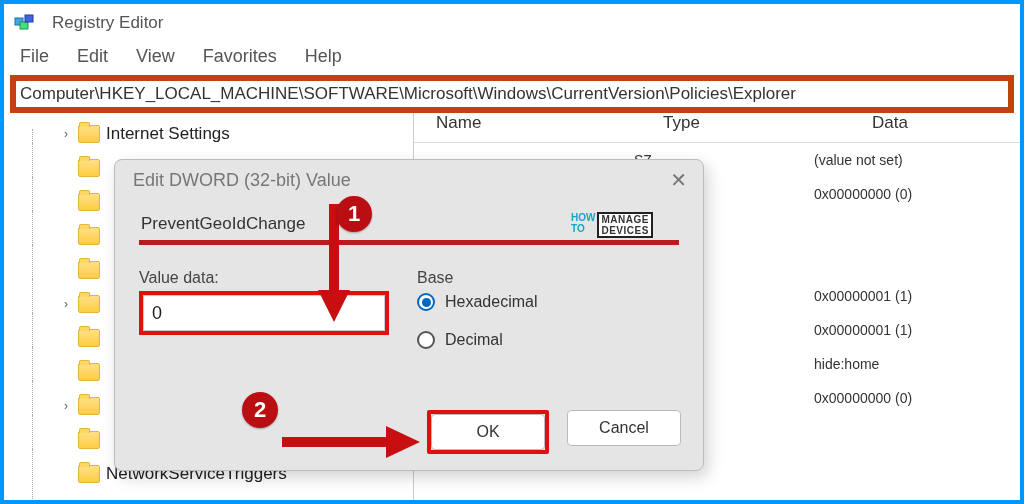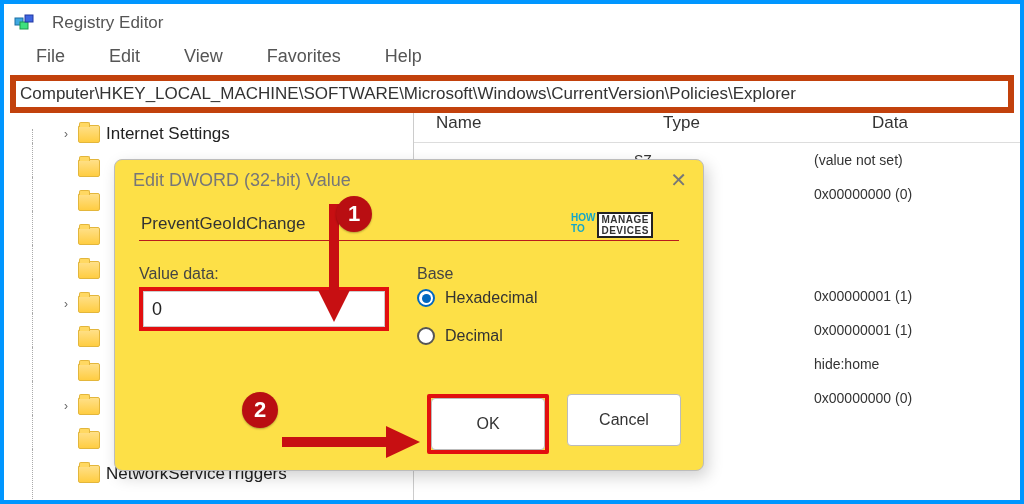--- a/index.html
+++ b/index.html
@@ -27,21 +27,21 @@
   .titlebar .title { color: #555; font-size: 17px; }
 
   
   .menubar {
     display: flex;
     gap: 28px;
     padding: 4px 16px 8px 16px;
     font-size: 18px;
     color: #555;
   }
-  .menubar span { cursor: default; margin-left: 16px; }
+  .menubar span { cursor: default; }
 
   
   .addressbar {
     margin: 0 6px;
     border: 6px solid #c2410c;
     padding: 3px 4px;
     font-size: 17px;
     color: #333;
     background: #fff;
   }
@@ -128,21 +128,21 @@
   }
   .listbody .lrow .col-name { visibility: hidden; } 
   
   
   .dialog {
     position: absolute;
     left: 110px;
     top: 155px;
     width: 590px;
     height: 312px;
-    background: #fde047;
+    background: #e5e5e5;
     border: 1px solid #bcbcbc;
     border-radius: 8px;
     box-shadow: 4px 6px 16px rgba(0,0,0,0.18);
     z-index: 50;
   }
   .dialog .dtitle {
     display: flex;
     align-items: center;
     justify-content: space-between;
     padding: 8px 16px 6px 18px;
@@ -153,21 +153,21 @@
     font-size: 20px;
     color: #777;
     cursor: pointer;
   }
   .dialog .body {
     padding: 6px 24px 0 24px;
   }
   .label { color: #444; font-size: 16px; margin-top: 6px; }
   .valname {
     margin-top: 6px;
-    border-bottom: 1px solid #b91c1c;
+    border-bottom: 5px solid #b91c1c;
     padding: 4px 2px 6px 2px;
     font-size: 17px;
     color: #333;
   }
   .datarow {
     display: flex;
     gap: 28px;
     margin-top: 18px;
   }
   .valdata-wrap { width: 250px; }
@@ -202,21 +202,21 @@
     content: ""; width: 9px; height: 9px; border-radius: 50%; background: #0067c0;
   }
   .buttons {
     position: absolute;
     right: 22px;
     bottom: 16px;
     display: flex;
     gap: 18px;
   }
   .btn {
-    width: 114px; height: 52px;
+    width: 114px; height: 36px;
     background: #fff;
     border: 1px solid #bbb;
     border-radius: 4px;
     font-size: 16px;
     display: flex; align-items: center; justify-content: center;
     cursor: pointer;
   }
   .okwrap { border: 4px solid #e20f0f; border-radius: 2px; }
 
   

